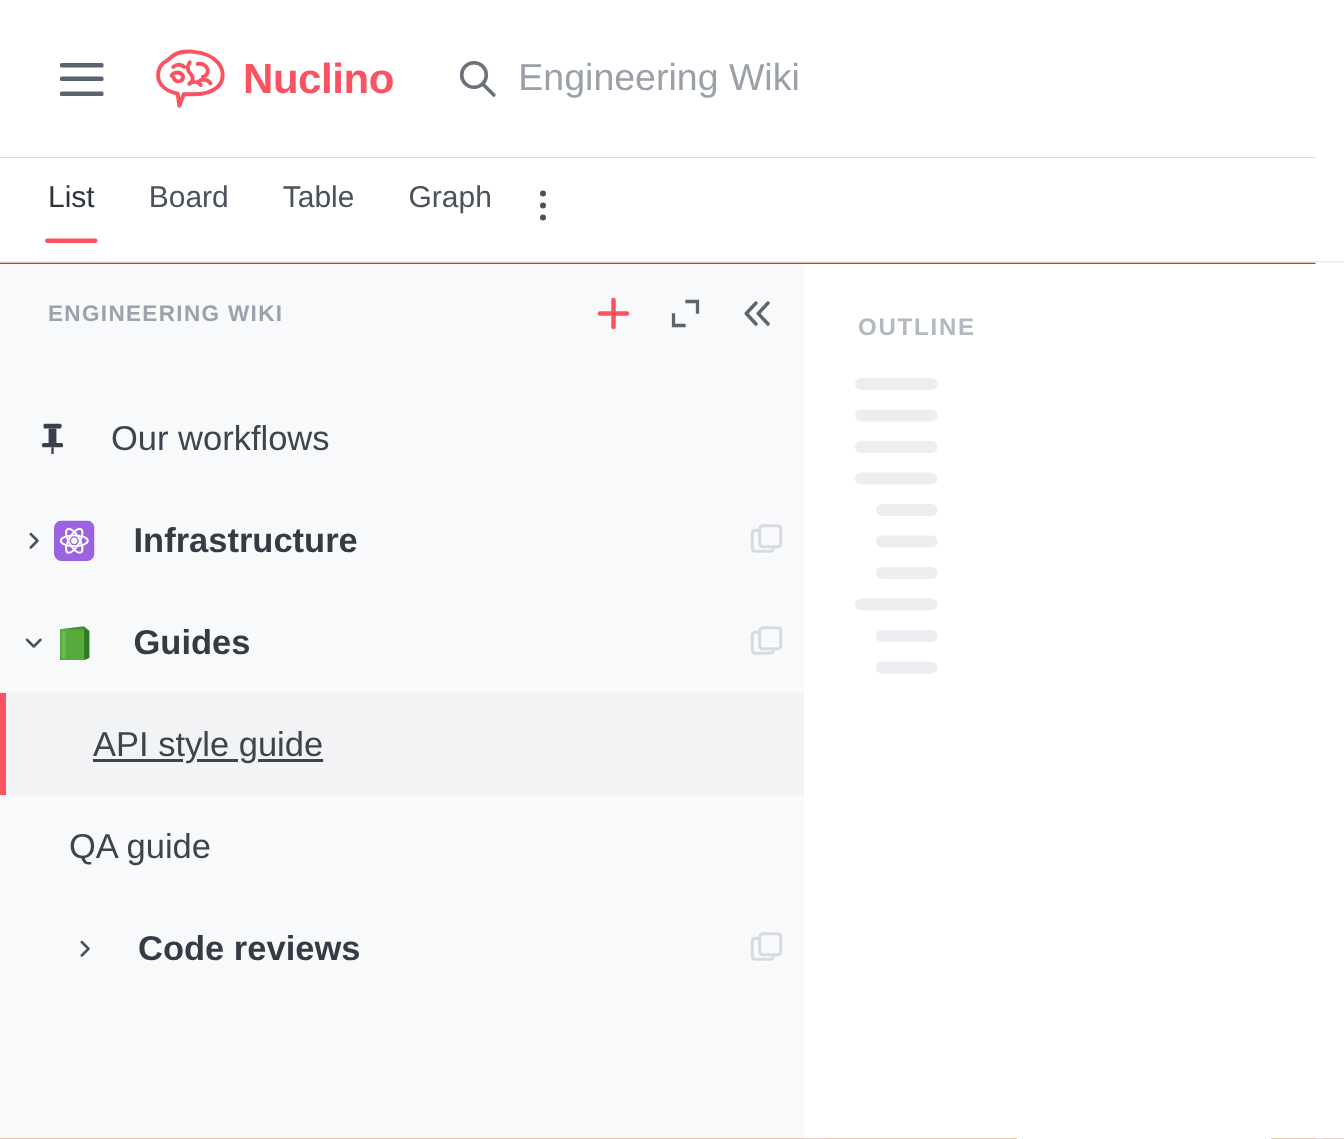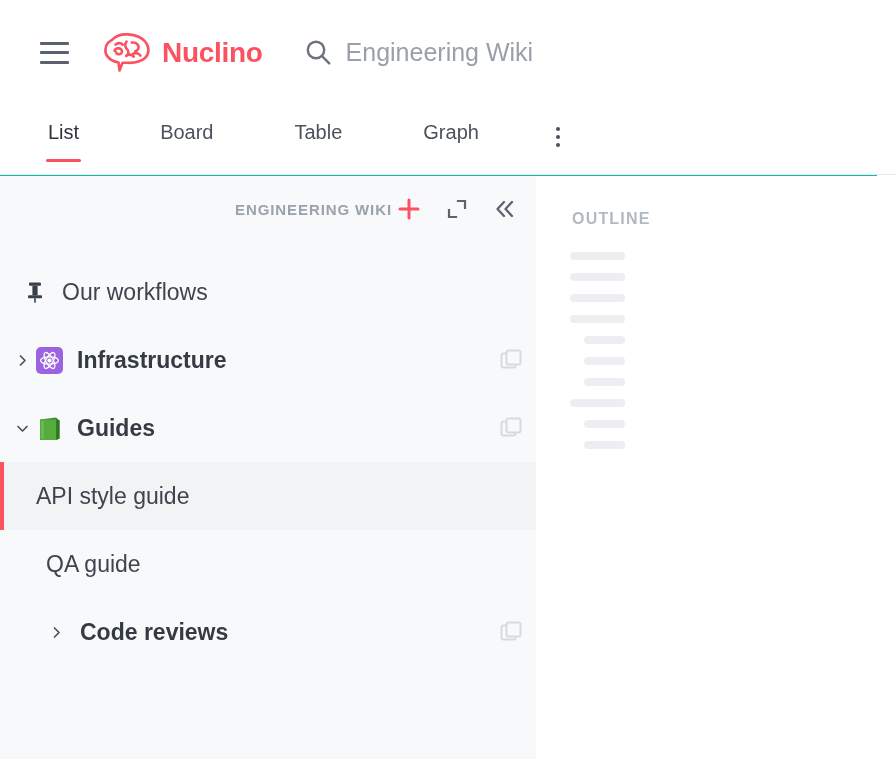--- a/index.html
+++ b/index.html
@@ -6,21 +6,21 @@
   * { box-sizing: border-box; }
   html, body {
     margin: 0; padding: 0;
     width: 896px; height: 759px;
     overflow: hidden;
     background: #ffffff;
     font-family: "Liberation Sans", "DejaVu Sans", sans-serif;
     -webkit-font-smoothing: antialiased;
   }
 
-  .app { position: relative; width: 877px; height: 759px; background: #14b8a6; text-align: right; }
+  .app { position: relative; width: 877px; height: 759px; background: #c2410c; }
 
   
   .topbar {
     position: absolute; left: 0; top: 0; width: 896px; height: 105px;
     background: #ffffff;
     display: flex; align-items: center;
   }
   .hamburger {
     margin-left: 40px; width: 30px; height: 22px;
     display: flex; flex-direction: column; justify-content: space-between;
@@ -41,21 +41,21 @@
   .search-text {
     font-size: 25px; color: #9aa0a8; margin-left: 14px;
     font-family: "Liberation Sans", sans-serif; font-weight: 400;
     white-space: nowrap;
   }
 
   
   .tabbar {
     position: absolute; left: 0; top: 105px; width: 896px; height: 70px;
     background: #ffffff; border-bottom: 1px solid #e9ebee;
-    display: flex; align-items: flex-start; padding-left: 30px; gap: 45px;
+    display: flex; align-items: flex-start; padding-left: 14px;
   }
   .tab {
     position: relative; font-size: 20px; color: #4b525c;
     padding: 16px 18px 0 18px; height: 64px; cursor: pointer;
     font-family: "Liberation Sans", sans-serif; white-space: nowrap;
   }
   .tab.active { color: #2f343b; }
   .tab.active::after {
     content: ""; position: absolute; left: 16px; right: 16px; bottom: 7px;
     height: 3px; background: #fa5260; border-radius: 2px;
@@ -94,21 +94,21 @@
   }
   .chev { width: 20px; flex: none; display:flex; align-items:center; justify-content:center; margin-left: 12px; }
   .chev svg { display:block; }
 
   .pin-ico { width: 26px; flex:none; display:flex; align-items:center; justify-content:center; margin-left: 22px; }
   .emoji {
     width: 27px; height: 27px; flex: none; margin-left: 4px;
     display: flex; align-items: center; justify-content: center;
   }
   .row-label {
-    font-size: 23px; color: #3a4049; margin-left: 14px; white-space: nowrap;
+    font-size: 23px; color: #3a4049; margin-left: 26px; white-space: nowrap;
     font-family: "Liberation Sans", sans-serif;
   }
   .row-label.bold { font-weight: bold; color: #353b44; }
   .row-label.plain { font-weight: 400; color: #3e444d; }
   .row-copy { margin-left: auto; width: 26px; height: 26px; flex:none; display:flex; align-items:center; justify-content:center; cursor:pointer; }
 
   .indent-1 { margin-left: 28px; }
 
   
   .outline {
@@ -260,21 +260,21 @@
         <div class="row-label bold">Guides</div>
         <div class="row-copy">
           <svg width="24" height="24" viewBox="0 0 24 24">
             <rect x="2.5" y="5.5" width="14" height="14" rx="2" fill="none" stroke="#d7dadf" stroke-width="2"></rect>
             <rect x="7.5" y="2.5" width="14" height="14" rx="2" fill="#f8f9fb" stroke="#d7dadf" stroke-width="2"></rect>
           </svg>
         </div>
       </div>
 
       <div class="row selected">
-        <div class="row-label plain indent-1" style="margin-left:36px;">API style guide</div>
+        <div class="row-label plain indent-1" style="margin-left:62px;text-decoration:underline;">API style guide</div>
       </div>
 
       <div class="row">
         <div class="row-label plain" style="margin-left:46px;">QA guide</div>
       </div>
 
 
       <div class="row">
         <div class="chev" style="margin-left:46px;">
           <svg width="13" height="13" viewBox="0 0 13 13">

